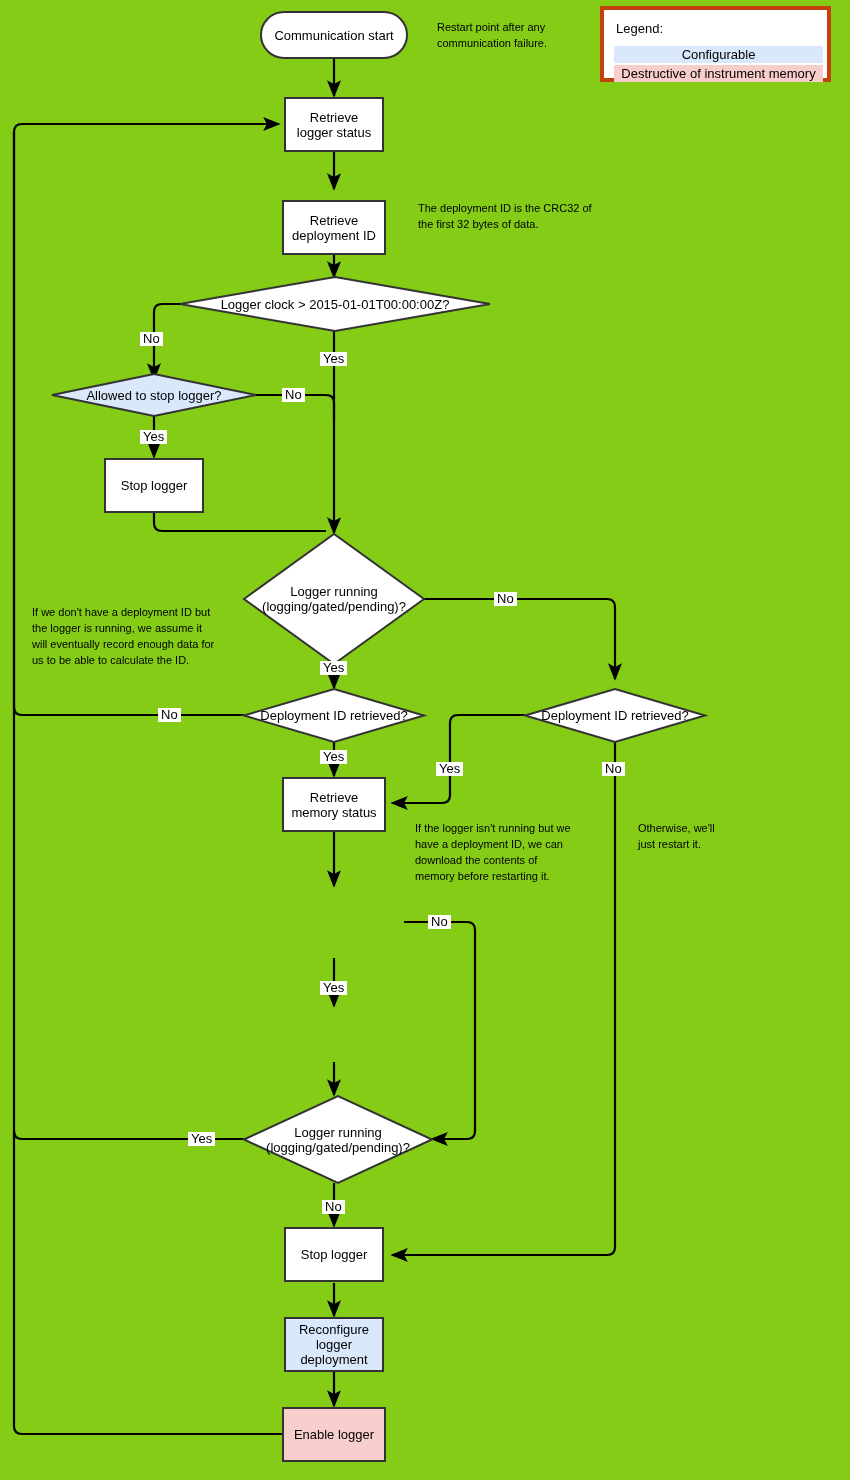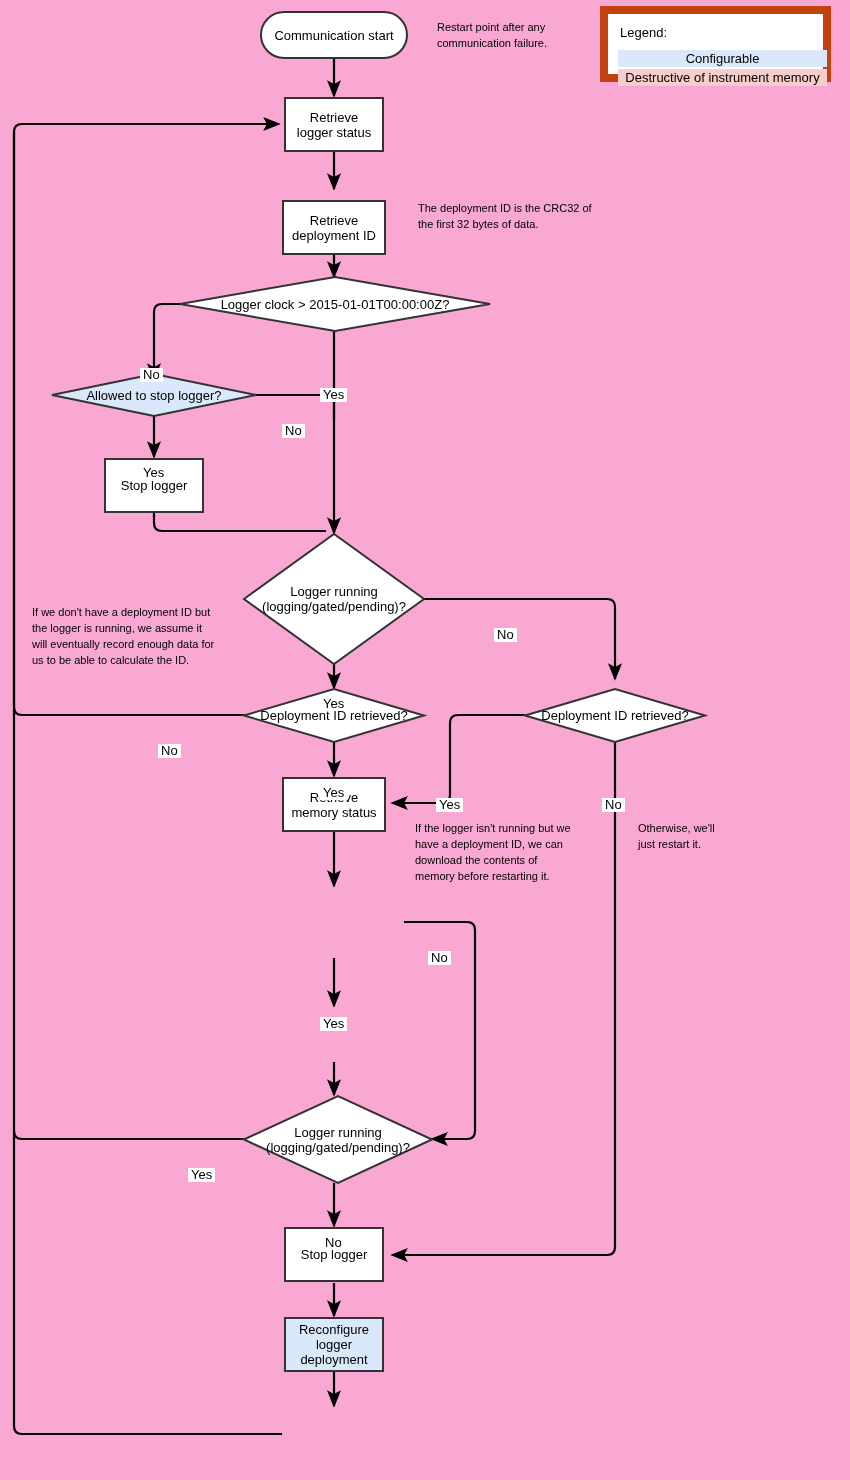--- a/index.html
+++ b/index.html
@@ -8,21 +8,21 @@
     background: #ffffff;
   }
   body {
     font-family: "Liberation Sans", sans-serif;
     -webkit-font-smoothing: antialiased;
   }
   #canvas {
     position: relative;
     width: 850px;
     height: 1480px;
-    background: #f9a8d4;
+    background: #84cc16;
     overflow: hidden;
   }
   #wires {
     position: absolute;
     left: 0;
     top: 0;
     width: 850px;
     height: 1480px;
     pointer-events: none;
   }
@@ -75,37 +75,36 @@
   }
   .edge-label {
     position: absolute;
     font-size: 13px;
     line-height: 14px;
     color: #000000;
     background: #ffffff;
     padding: 0 3px;
     text-align: center;
     white-space: nowrap;
-    margin-top: 36px;
   }
   .note {
     position: absolute;
     font-size: 11px;
     line-height: 16px;
     color: #000000;
     white-space: pre-line;
     text-align: left;
   }
   #legend {
     position: absolute;
     left: 600px;
     top: 6px;
     width: 231px;
     height: 76px;
-    border: 8px solid #c2410c;
+    border: 4px solid #c2410c;
     background: #ffffff;
     box-sizing: border-box;
   }
   #legend .legend-title {
     position: absolute;
     left: 12px;
     top: 11px;
     font-size: 13px;
     color: #000000;
   }
@@ -255,20 +254,23 @@
   <div class="node proc" style="left:284px;top:1227px;width:100px;height:55px;">
     <span>Stop logger</span>
   </div>
 
   <div class="node proc fill-blue" style="left:284px;top:1317px;width:100px;height:55px;">
     <span>Reconfigure
 logger
 deployment</span>
   </div>
 
+  <div class="node proc fill-pink" style="left:282px;top:1407px;width:104px;height:55px;">
+    <span>Enable logger</span>
+  </div>
 
   <div class="edge-label" style="left:140px;top:332px;">No</div>
   <div class="edge-label" style="left:320px;top:352px;">Yes</div>
   <div class="edge-label" style="left:282px;top:388px;">No</div>
   <div class="edge-label" style="left:140px;top:430px;">Yes</div>
   <div class="edge-label" style="left:494px;top:592px;">No</div>
   <div class="edge-label" style="left:320px;top:661px;">Yes</div>
   <div class="edge-label" style="left:158px;top:708px;">No</div>
   <div class="edge-label" style="left:320px;top:750px;">Yes</div>
   <div class="edge-label" style="left:436px;top:762px;">Yes</div>

